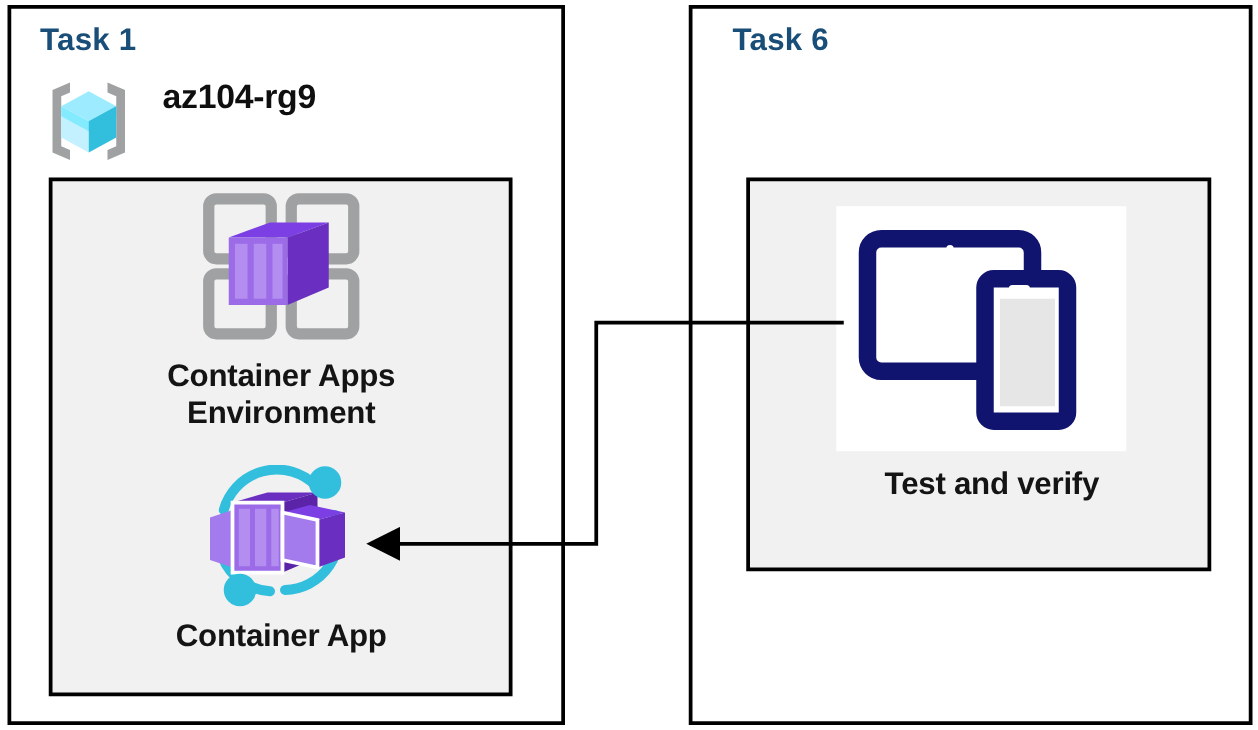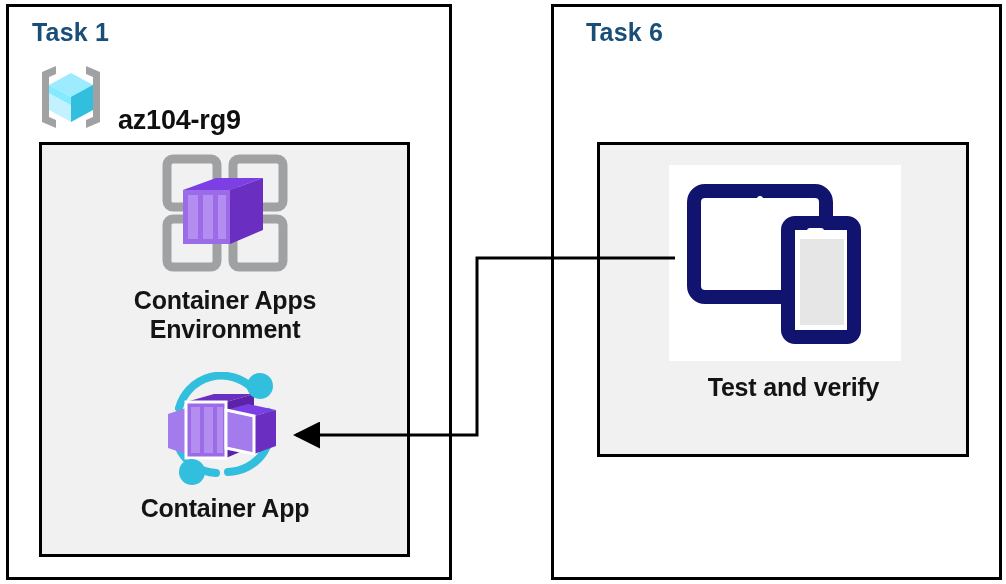--- a/index.html
+++ b/index.html
@@ -41,22 +41,22 @@
   }
   #task1-title { left: 32px;  top: 18px; }
   #task2-title { left: 586px; top: 18px; }
 
   
   #rg-row {
     position: absolute;
     left: 34px;
     top: 62px;
     display: flex;
-    align-items: flex-end;
-    gap: 10px;
+    align-items: flex-start;
+    gap: 22px;
   }
   #rg-label {
     font-size: 27px;
     font-weight: bold;
     color: #0f0f0f;
     white-space: nowrap;
     letter-spacing: -0.2px;
   }
 
   

